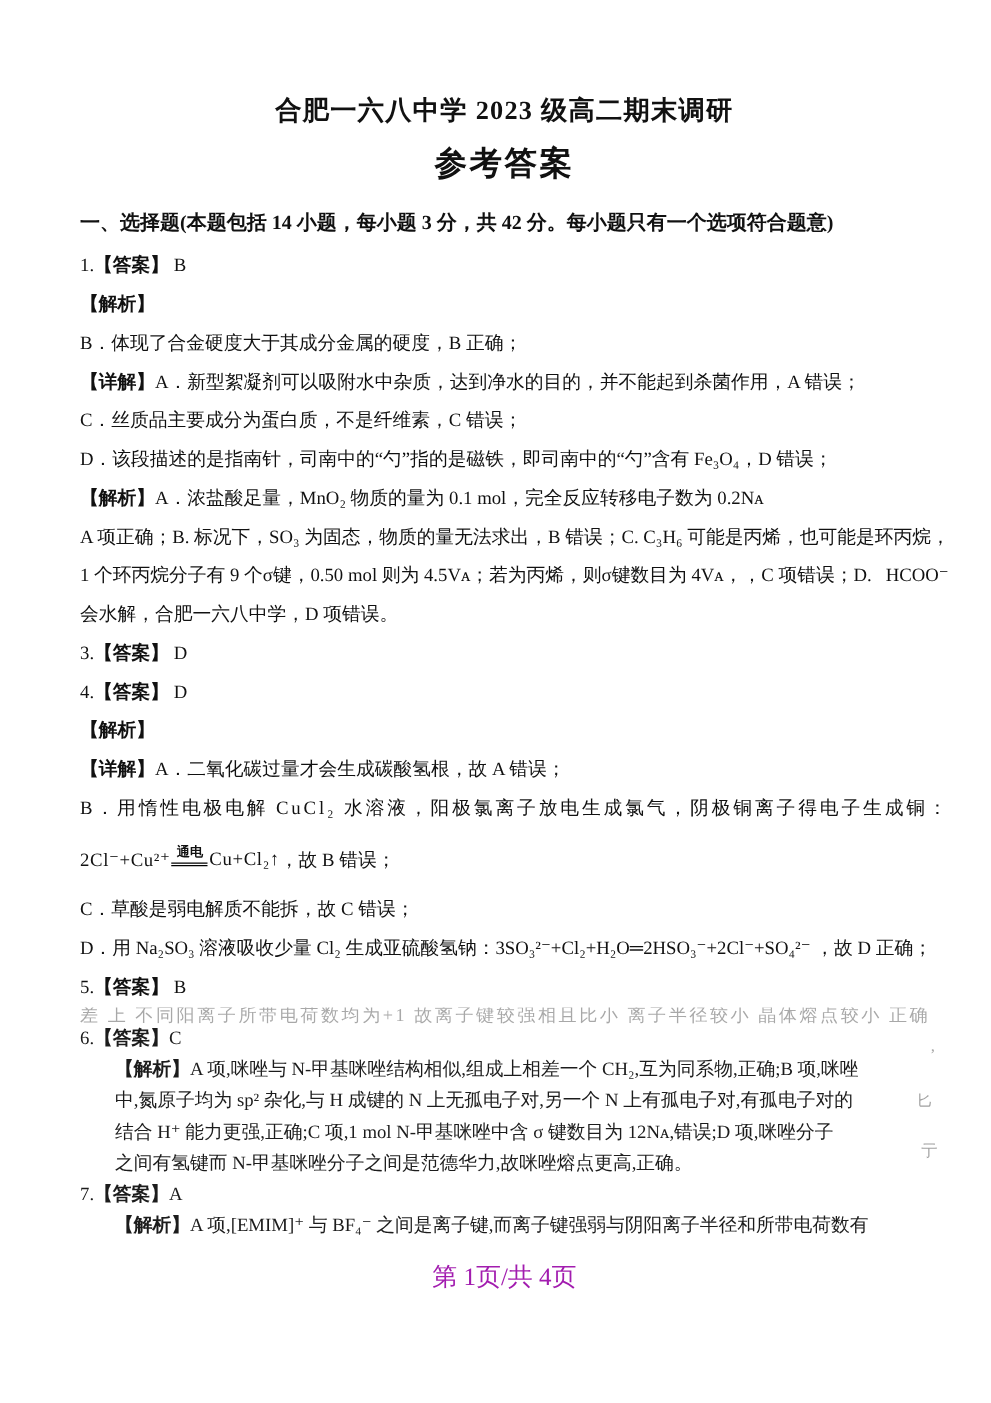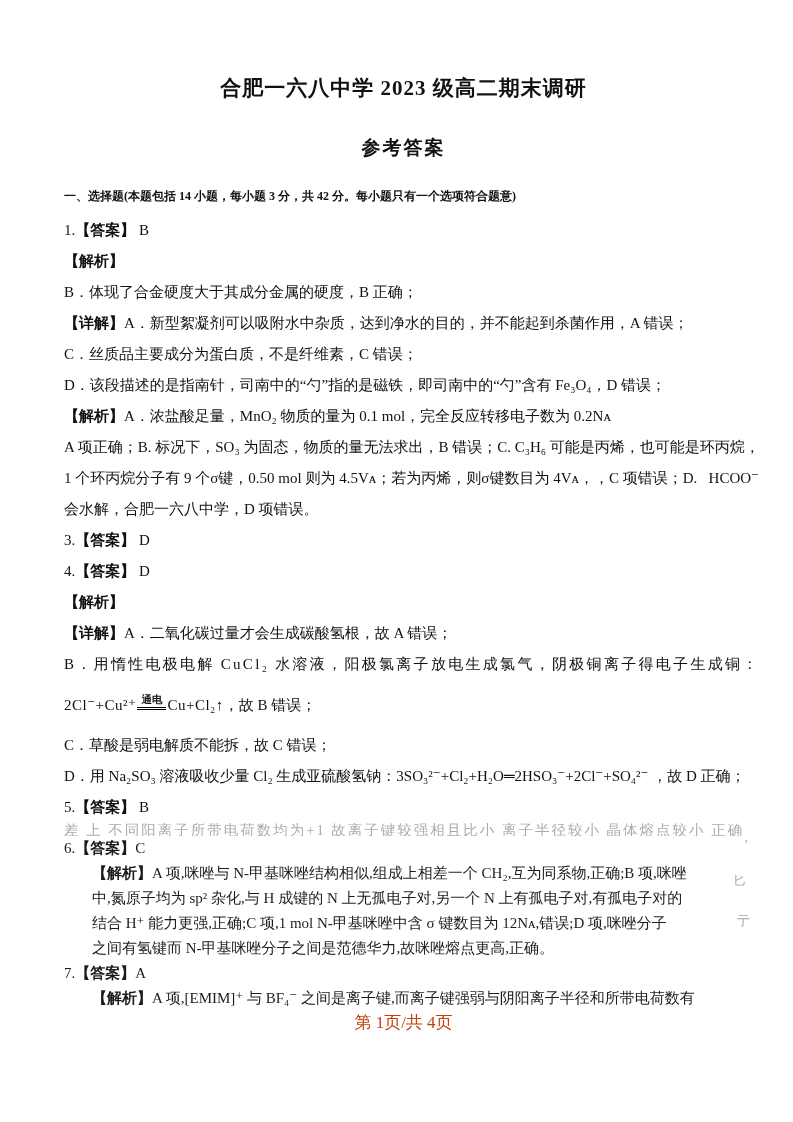--- a/index.html
+++ b/index.html
@@ -19,28 +19,28 @@
   }
   .title{
     text-align:center;
     font-size:21px;
     font-weight:bold;
     line-height:28px;
     letter-spacing:1px;
   }
   .subtitle{
     text-align:center;
-    font-size:19px;
+    font-size:26px;
     font-weight:bold;
-    margin-top:33px;
+    margin-top:16px;
     line-height:26px;
     letter-spacing:2px;
   }
   .section-heading{
-    font-size:12px;
+    font-size:16px;
     font-weight:bold;
     margin-top:23px;
     line-height:24px;
     white-space:nowrap;
   }
   #lines{ margin-top:7px; }
   .tline{
     white-space:nowrap;
     font-size:15px;
     line-height:31px;
@@ -79,23 +79,23 @@
     line-height:12px;
     border-bottom:3px double #000;
     padding:0 4px 1px 4px;
     margin:0 1px;
     transform:translateY(-3px);
     font-weight:bold;
   }
   .eq-part{ letter-spacing:.5px; }
   .footer{
     text-align:center;
-    font-size:17px;
-    margin-top:0;
-    color:#c2410c;
+    font-size:20px;
+    margin-top:14px;
+    color:#a21caf;
   }
   .margin-mark{
     position:absolute;
     font-size:13px;
     color:#555;
     opacity:.55;
     filter:blur(.3px);
   }
 </style>
 </head>

